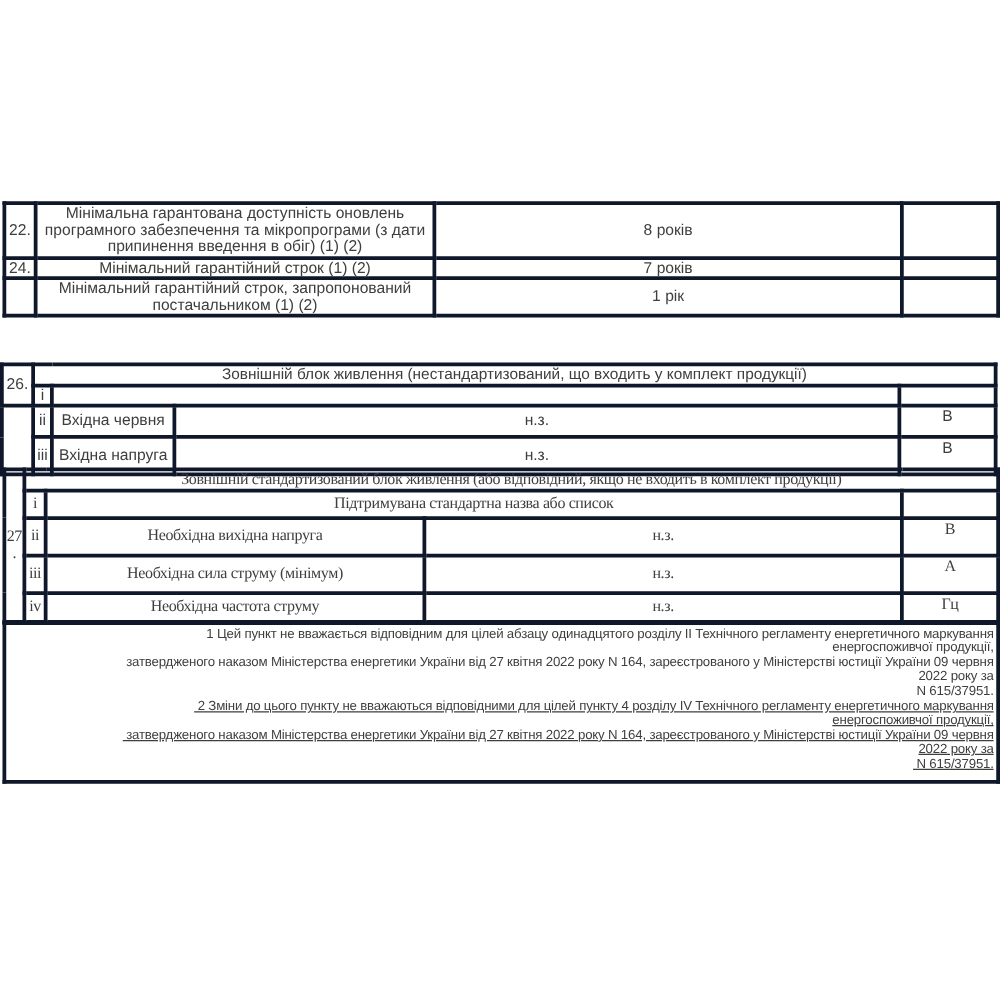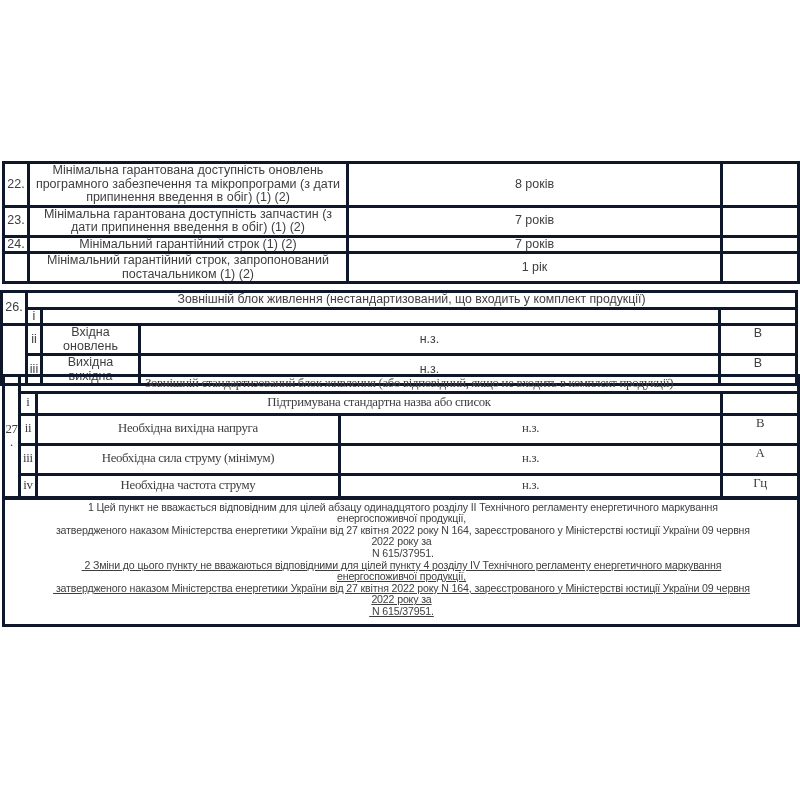--- a/index.html
+++ b/index.html
@@ -22,21 +22,21 @@
   }
   .sec-a{left:2px;top:161px;width:795px;}
   .sec-b{left:0;top:290px;width:795px;}
   .sec-c{left:2px;top:374px;width:795px;}
   .sec-fn{left:2px;top:497px;width:795px;}
   .sec-c td{letter-spacing:-0.3px;font-size:12.8px;font-family:Liberation Serif, serif;}
   .hdr{font-size:12.3px;}
   .unit{vertical-align:top;padding-top:1px;}
   .lbl{padding:0 2px;}
   .fn-cell{
-    vertical-align:top;text-align:center;
+    vertical-align:top;text-align:right;
     padding:2px 2px 0 3px;
   }
   .fn{
     font-size:10.6px;line-height:11.4px;letter-spacing:-0.15px;
     white-space:pre;overflow:hidden;color:#3e3e3e;
   }
   .fn + .fn{margin-top:1px;text-decoration:underline;}
 </style>
 </head>
 <body>
@@ -48,26 +48,20 @@
         <col style="width:25px">
         <col style="width:319px">
         <col style="width:374px">
         <col style="width:77px">
       </colgroup>
     <tbody>
         <tr style="height:41px">
       <td>22.</td>
       <td class="lbl">Мінімальна гарантована доступність оновлень програмного забезпечення та мікропрограми (з дати припинення введення в обіг) (1) (2)</td>
       <td>8 років</td>
-      <td></td>
-    </tr>
-    <tr style="height:27px">
-      <td>23.</td>
-      <td class="lbl">Мінімальна гарантована доступність запчастин (з дати припинення введення в обіг) (1) (2)</td>
-      <td>7 років</td>
       <td></td>
     </tr>
     <tr style="height:13px">
       <td>24.</td>
       <td class="lbl">Мінімальний гарантійний строк (1) (2)</td>
       <td>7 років</td>
       <td></td>
     </tr>
     <tr style="height:30px">
       <td></td>
@@ -92,27 +86,27 @@
       <td colspan="4" class="hdr">Зовнішній блок живлення (нестандартизований, що входить у комплект продукції)</td>
     </tr>
     <tr style="height:13px">
       <td>i</td>
       <td colspan="2" class="lbl"></td>
       <td></td>
     </tr>
     <tr style="height:25px">
       <td rowspan="2"></td>
       <td>ii</td>
-      <td class="lbl">Вхідна оновлень</td>
+      <td class="lbl">Вхідна червня</td>
       <td>н.з.</td>
       <td class="unit">В</td>
     </tr>
     <tr style="height:30px">
       <td>iii</td>
-      <td class="lbl">Вихідна вихідна</td>
+      <td class="lbl">Вхідна напруга</td>
       <td>н.з.</td>
       <td class="unit">В</td>
     </tr>
   </tbody>
     </table>
 
   <table class="sec-c">
     <colgroup>
         <col style="width:16px">
         <col style="width:17px">

